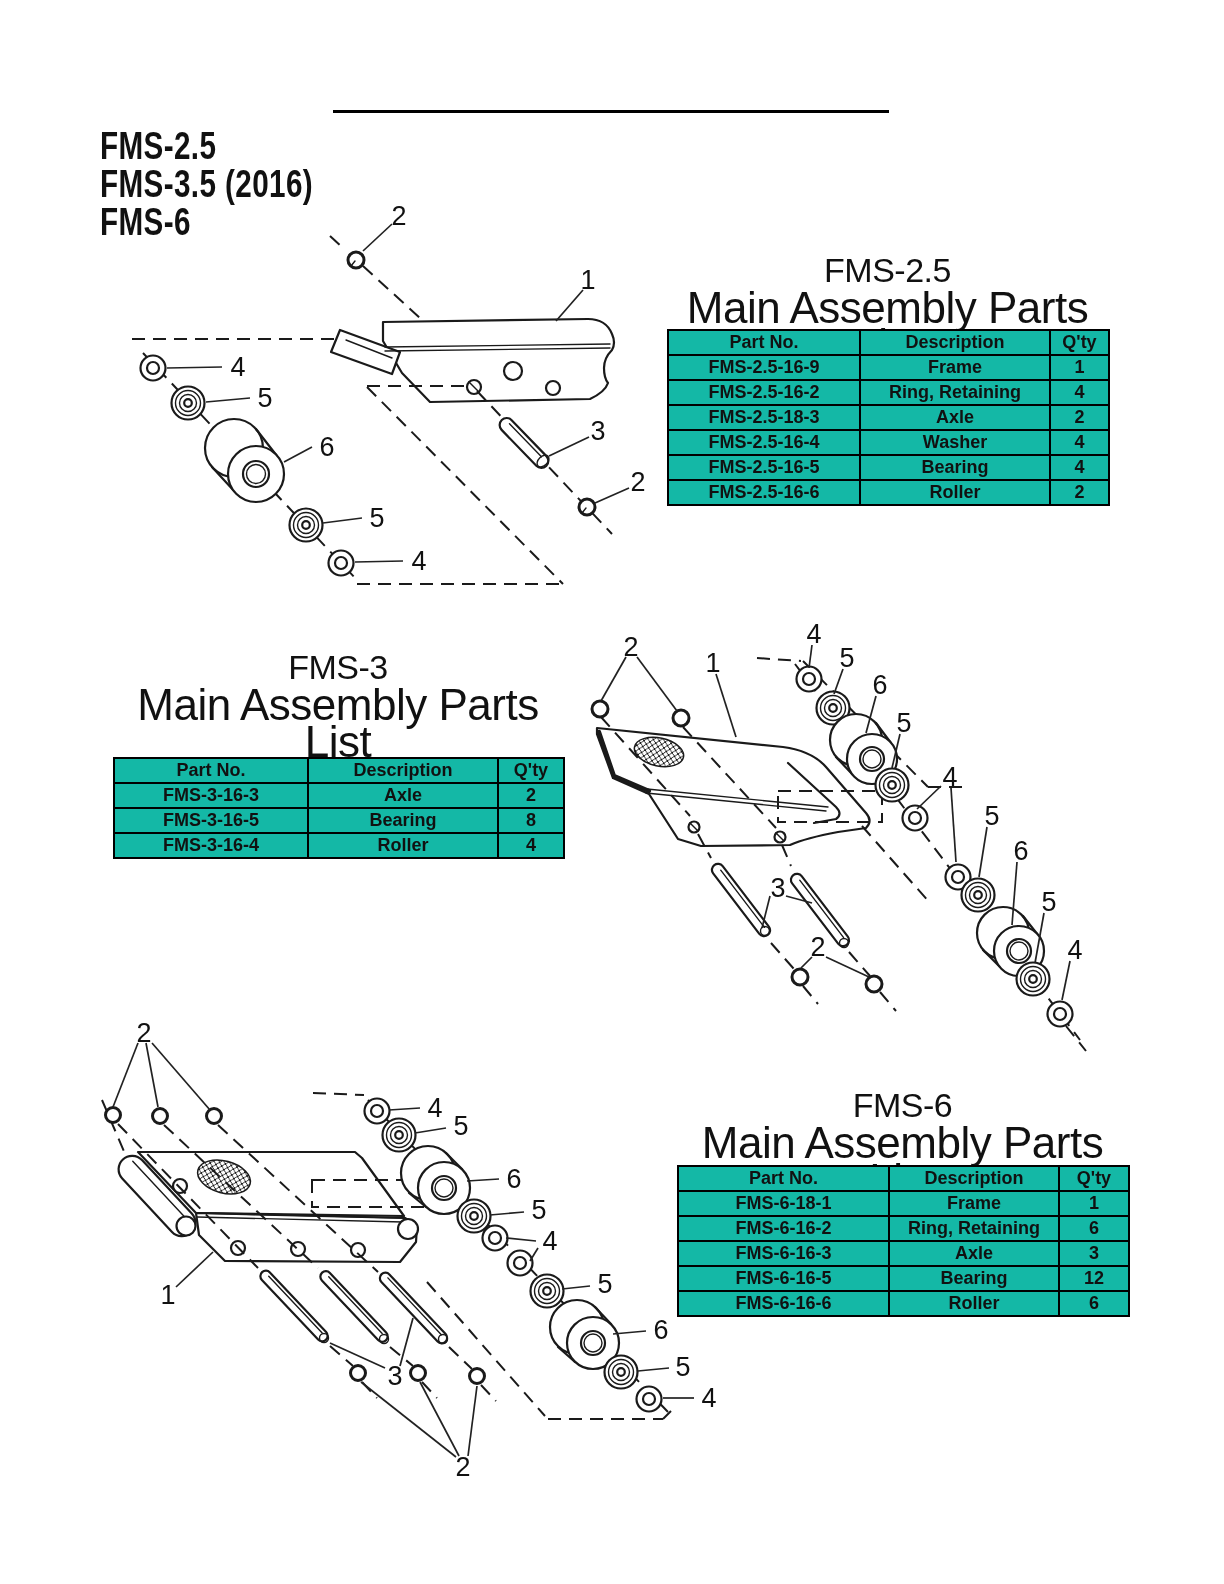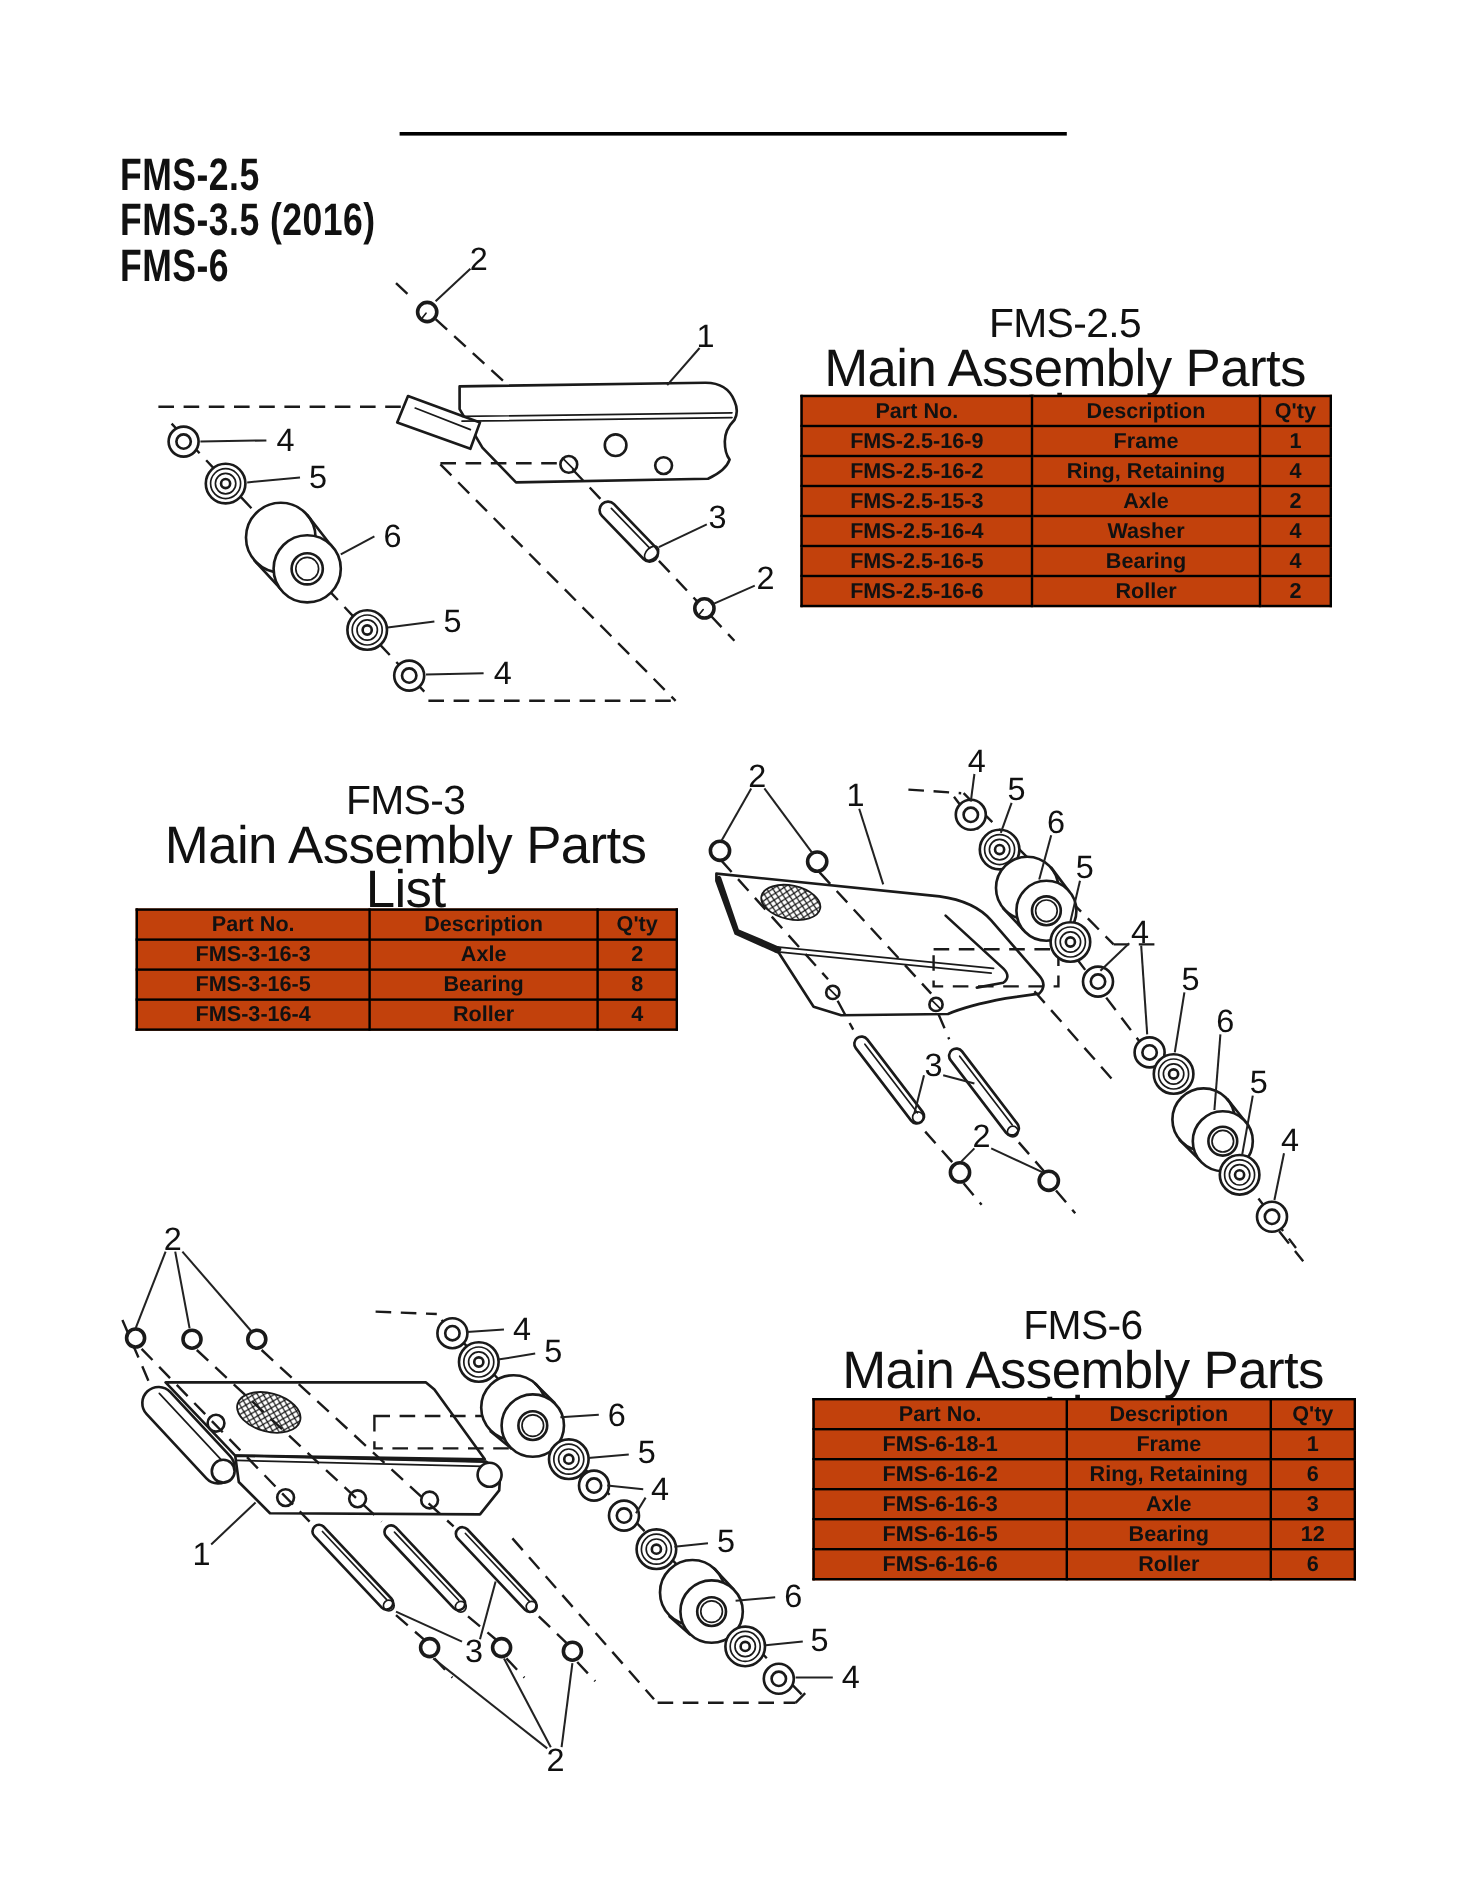--- a/index.html
+++ b/index.html
@@ -10,21 +10,21 @@
   .abs{position:absolute}
   .top-rule{left:333px;top:110px;width:556px;height:3px;background:#000}
   .models{
     left:100px;top:127px;font-size:38px;font-weight:700;line-height:38px;
     transform:scaleX(0.78);transform-origin:left top;white-space:nowrap;letter-spacing:.5px;
   }
   .models div{height:38px}
   .sec-head{text-align:center;letter-spacing:-.5px}
   .sec-head .t1{font-size:34px;line-height:37px}
   .sec-head .t2{font-size:44px;line-height:37px}
-  table.parts{border-collapse:collapse;table-layout:fixed;position:absolute;background:#c2410c}
+  table.parts{border-collapse:collapse;table-layout:fixed;position:absolute;background:#14b8a6}
   table.parts th,table.parts td{
     border:2px solid #000;font-weight:700;font-size:18px;text-align:center;
     height:23px;padding:0 2px;overflow:hidden;white-space:nowrap;font-family:"Liberation Sans",sans-serif;
   }
   #t-fms25{left:667px;top:329px;width:441px}
   #t-fms3{left:113px;top:757px;width:450px}
   #t-fms6{left:677px;top:1165px;width:451px}
   #s-fms25{left:665px;top:252px;width:445px}
   #s-fms3{left:111px;top:649px;width:454px}
   #s-fms6{left:675px;top:1087px;width:455px}
@@ -79,21 +79,21 @@
         <td>FMS-2.5-16-9</td>
         <td>Frame</td>
         <td>1</td>
       </tr>
       <tr>
         <td>FMS-2.5-16-2</td>
         <td>Ring, Retaining</td>
         <td>4</td>
       </tr>
       <tr>
-        <td>FMS-2.5-15-3</td>
+        <td>FMS-2.5-18-3</td>
         <td>Axle</td>
         <td>2</td>
       </tr>
       <tr>
         <td>FMS-2.5-16-4</td>
         <td>Washer</td>
         <td>4</td>
       </tr>
       <tr>
         <td>FMS-2.5-16-5</td>

